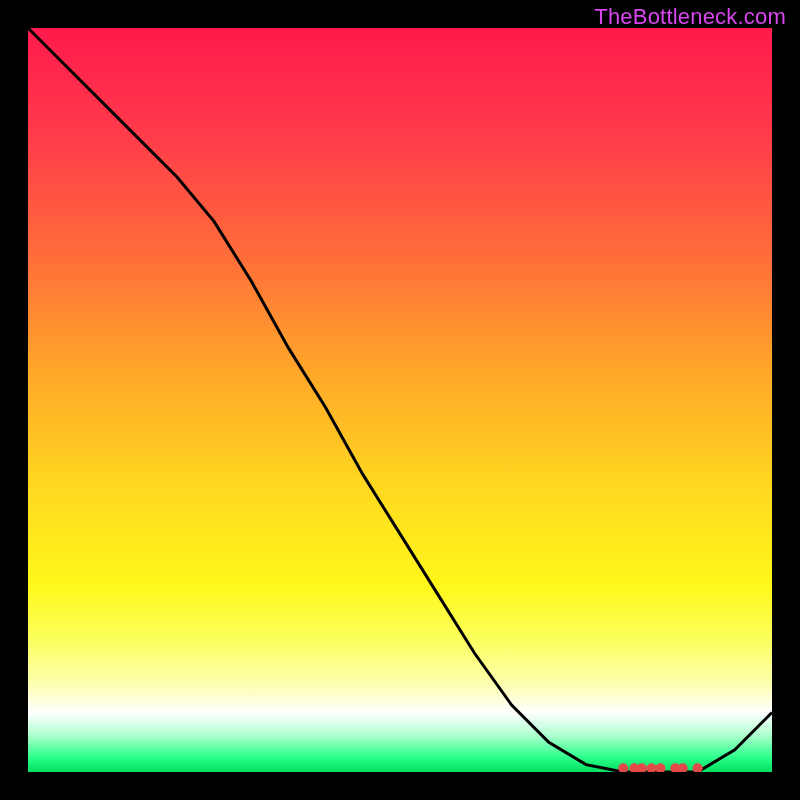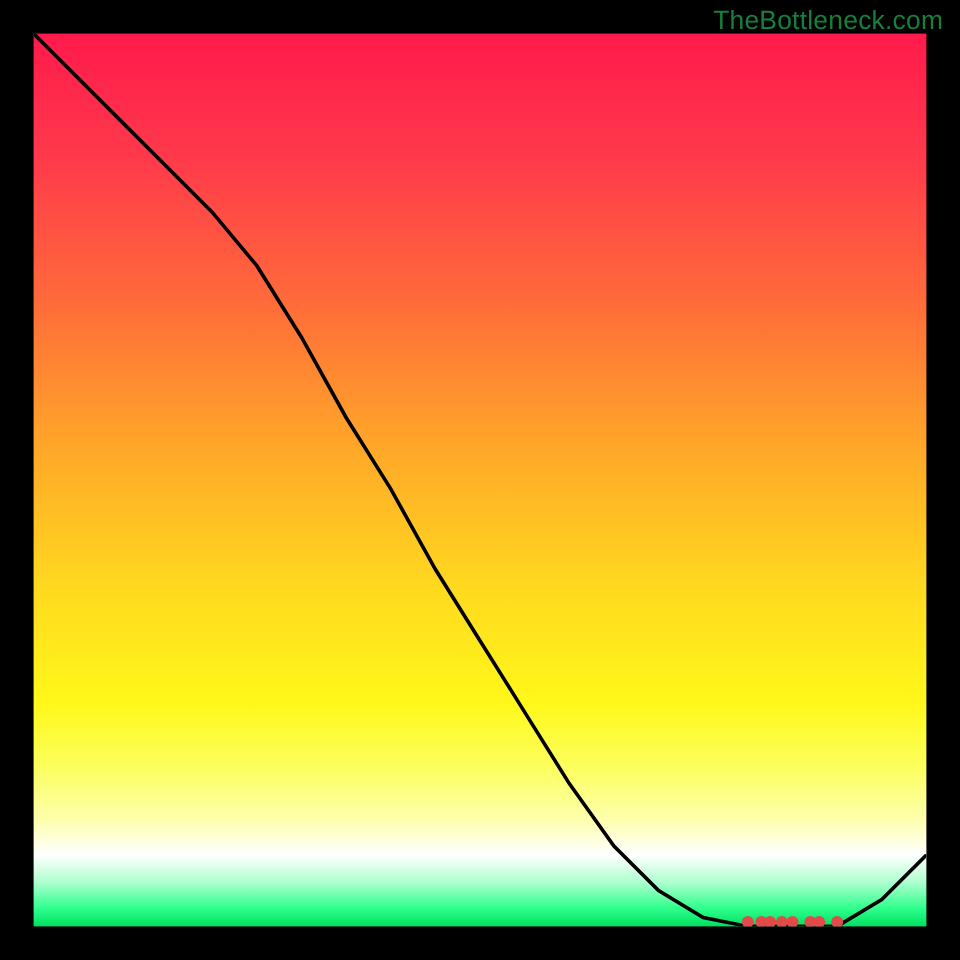--- a/index.html
+++ b/index.html
@@ -38,21 +38,21 @@
       #ffffff 92%,
       #b0ffcf 95%,
       #2eff8c 98%,
       #00e060 100%
     );
   }
   .watermark {
     position: absolute;
     top: 4px;
     right: 14px;
-    color: #15803d;
+    color: #d946ef;
     font-size: 22px;
     font-weight: 500;
     letter-spacing: 0.2px;
     user-select: none;
   }
   svg.curve {
     position: absolute;
     top: 0;
     left: 0;
   }

